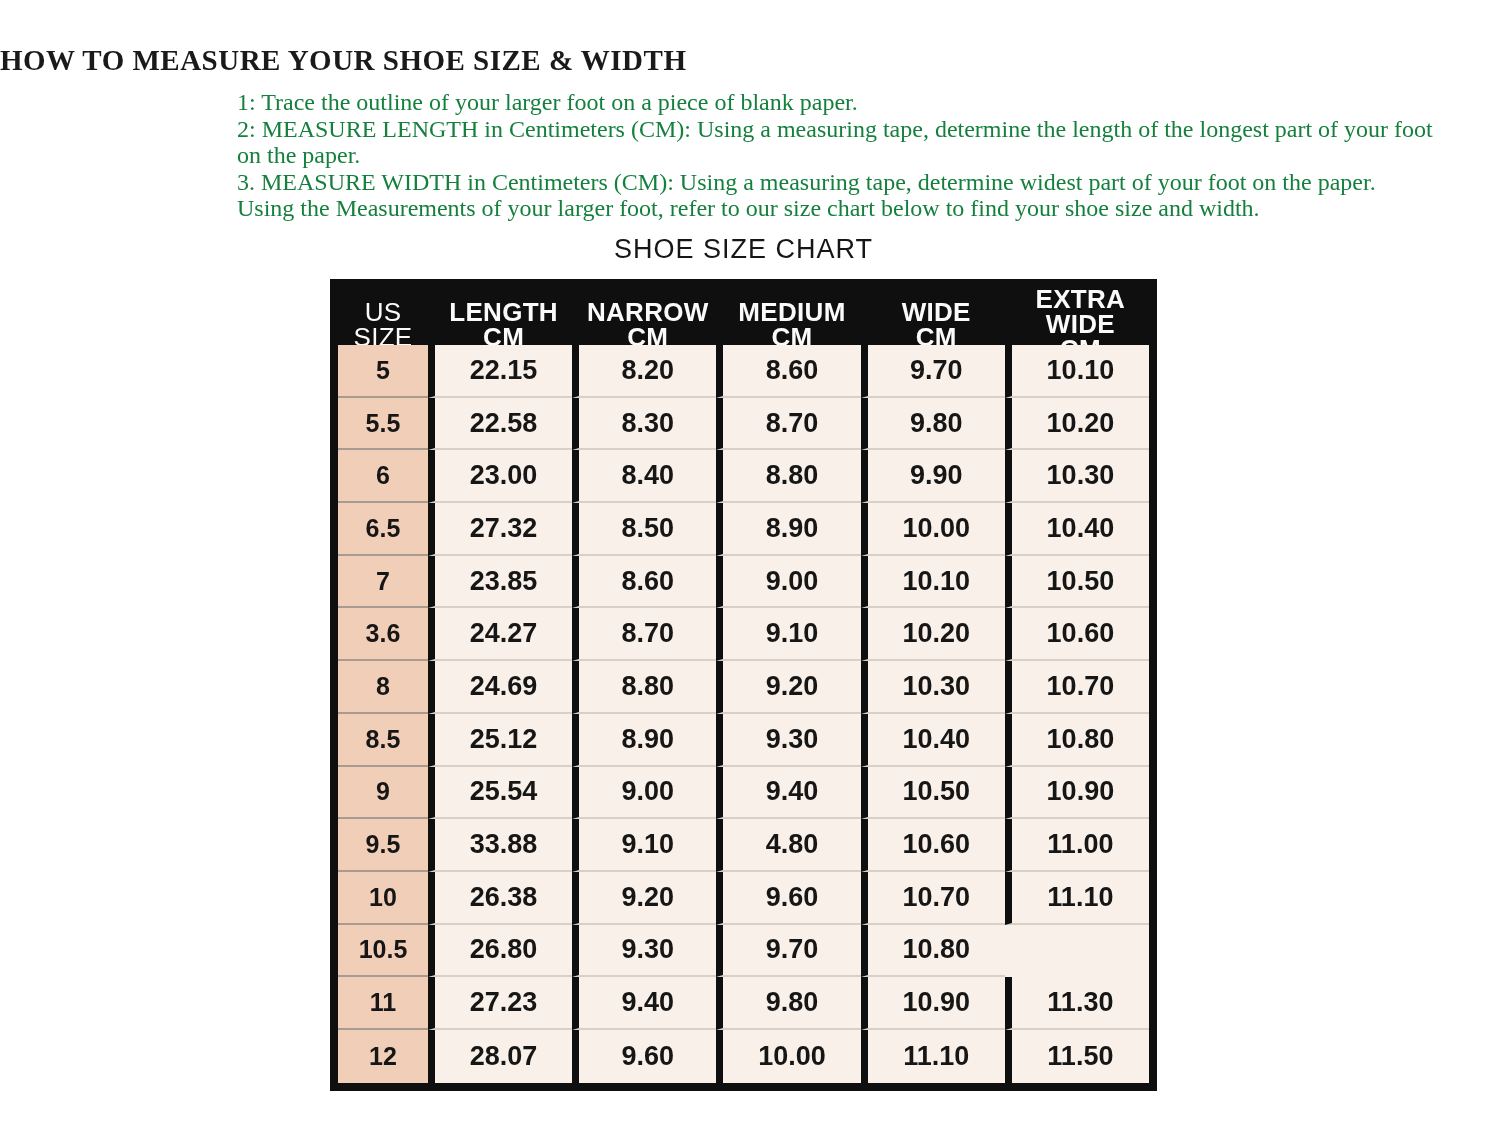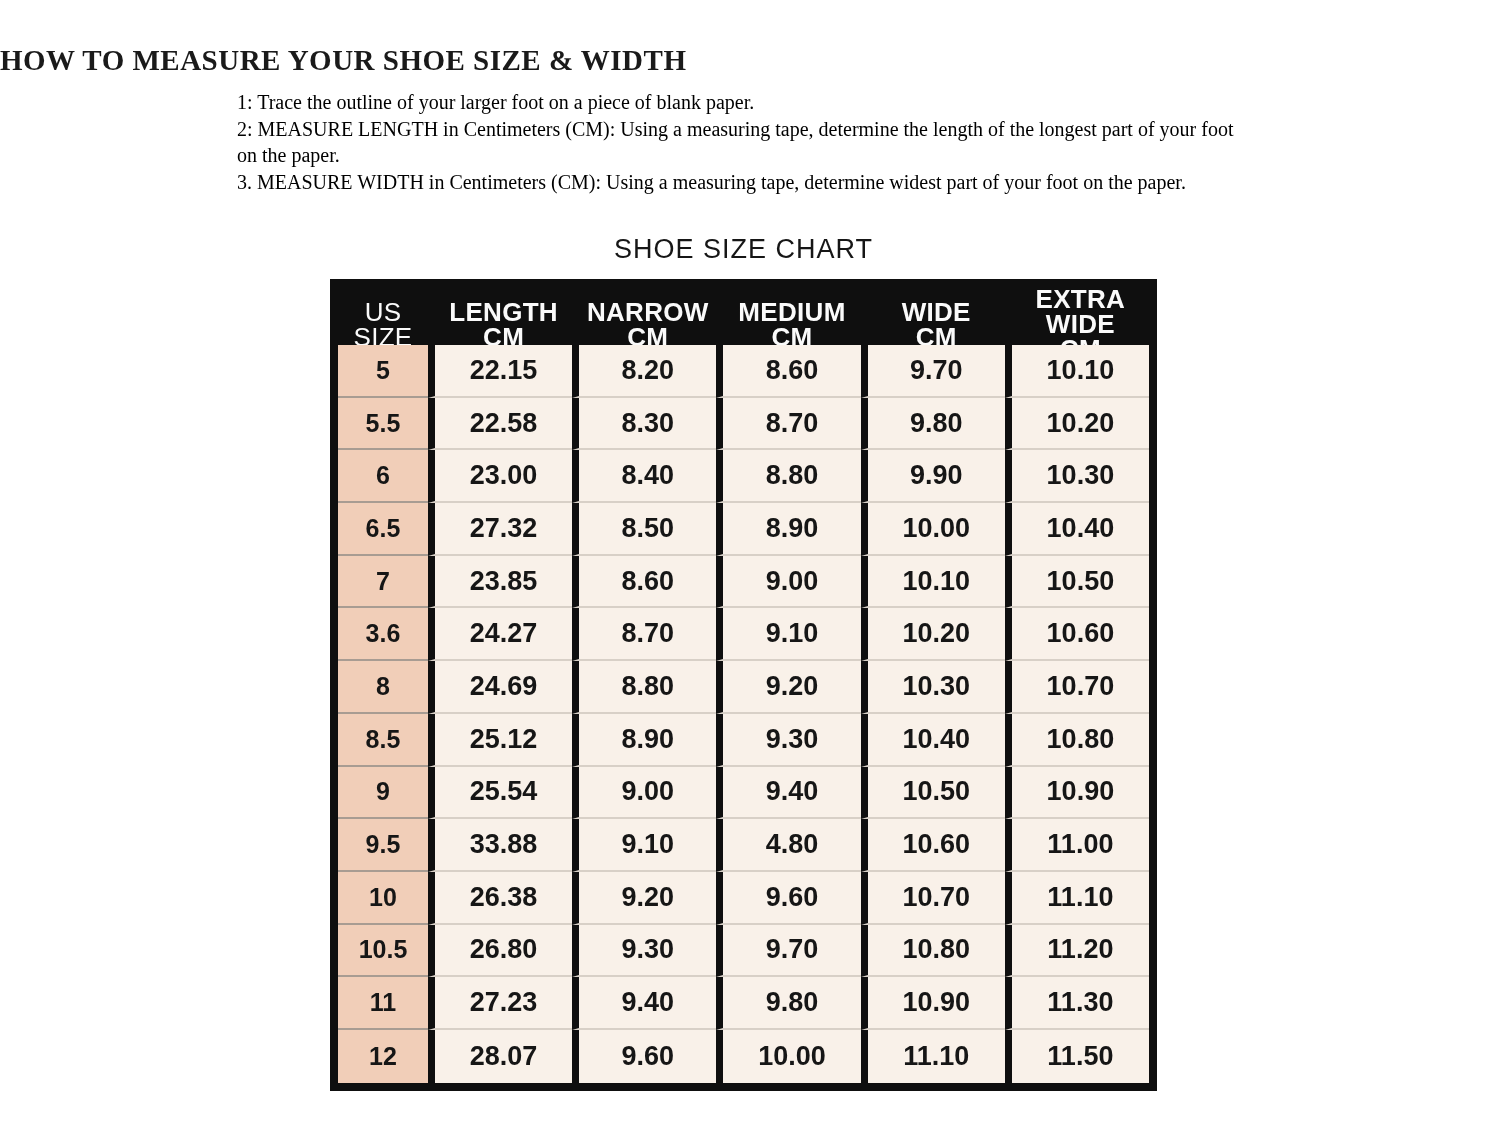--- a/index.html
+++ b/index.html
@@ -26,22 +26,22 @@
     font-size: 29px;
     letter-spacing: 0.5px;
     color: #1a1a1a;
   }
 
   .instructions {
     position: absolute;
     left: 237px;
     top: 89px;
     font-family: "Liberation Serif", serif;
-    font-size: 20px;
-    color: #000000;
+    font-size: 24px;
+    color: #15803d;
   }
   .instr-line {
     line-height: 26.5px;
     white-space: nowrap;
   }
 
   .chart-title {
     position: absolute;
     top: 234px;
     left: 330px;
@@ -116,20 +116,21 @@
 </head>
 <body>
 
 <div class="page-title">HOW TO MEASURE YOUR SHOE SIZE &amp; WIDTH</div>
 
 <div class="instructions">
   <div class="instr-line">1: Trace the outline of your larger foot on a piece of blank paper.</div>
   <div class="instr-line">2: MEASURE LENGTH in Centimeters (CM): Using a measuring tape, determine the length of the longest part of your foot</div>
   <div class="instr-line">on the paper.</div>
   <div class="instr-line">3. MEASURE WIDTH in Centimeters (CM): Using a measuring tape, determine widest part of your foot on the paper.</div>
+  <div class="instr-line">Using the Measurements of your larger foot, refer to our size chart below to find your shoe size and width.</div>
 </div>
 
 <div class="chart-title">SHOE SIZE CHART</div>
 
 <div class="table-wrap">
   <div class="thead">
     <div class="th us">
       <span style="display:block">US</span>
       <span style="display:block">SIZE</span>
     </div>
@@ -254,21 +255,20 @@
       <div class="cell data-cell">10.70</div>
       <div class="cell data-cell">11.10</div>
     </div>
 
     <div class="row">
       <div class="cell size-cell">10.5</div>
       <div class="cell data-cell">26.80</div>
       <div class="cell data-cell">9.30</div>
       <div class="cell data-cell">9.70</div>
       <div class="cell data-cell">10.80</div>
-      <div class="cell data-cell">11.20</div>
     </div>
 
     <div class="row">
       <div class="cell size-cell">11</div>
       <div class="cell data-cell">27.23</div>
       <div class="cell data-cell">9.40</div>
       <div class="cell data-cell">9.80</div>
       <div class="cell data-cell">10.90</div>
       <div class="cell data-cell">11.30</div>
     </div>

